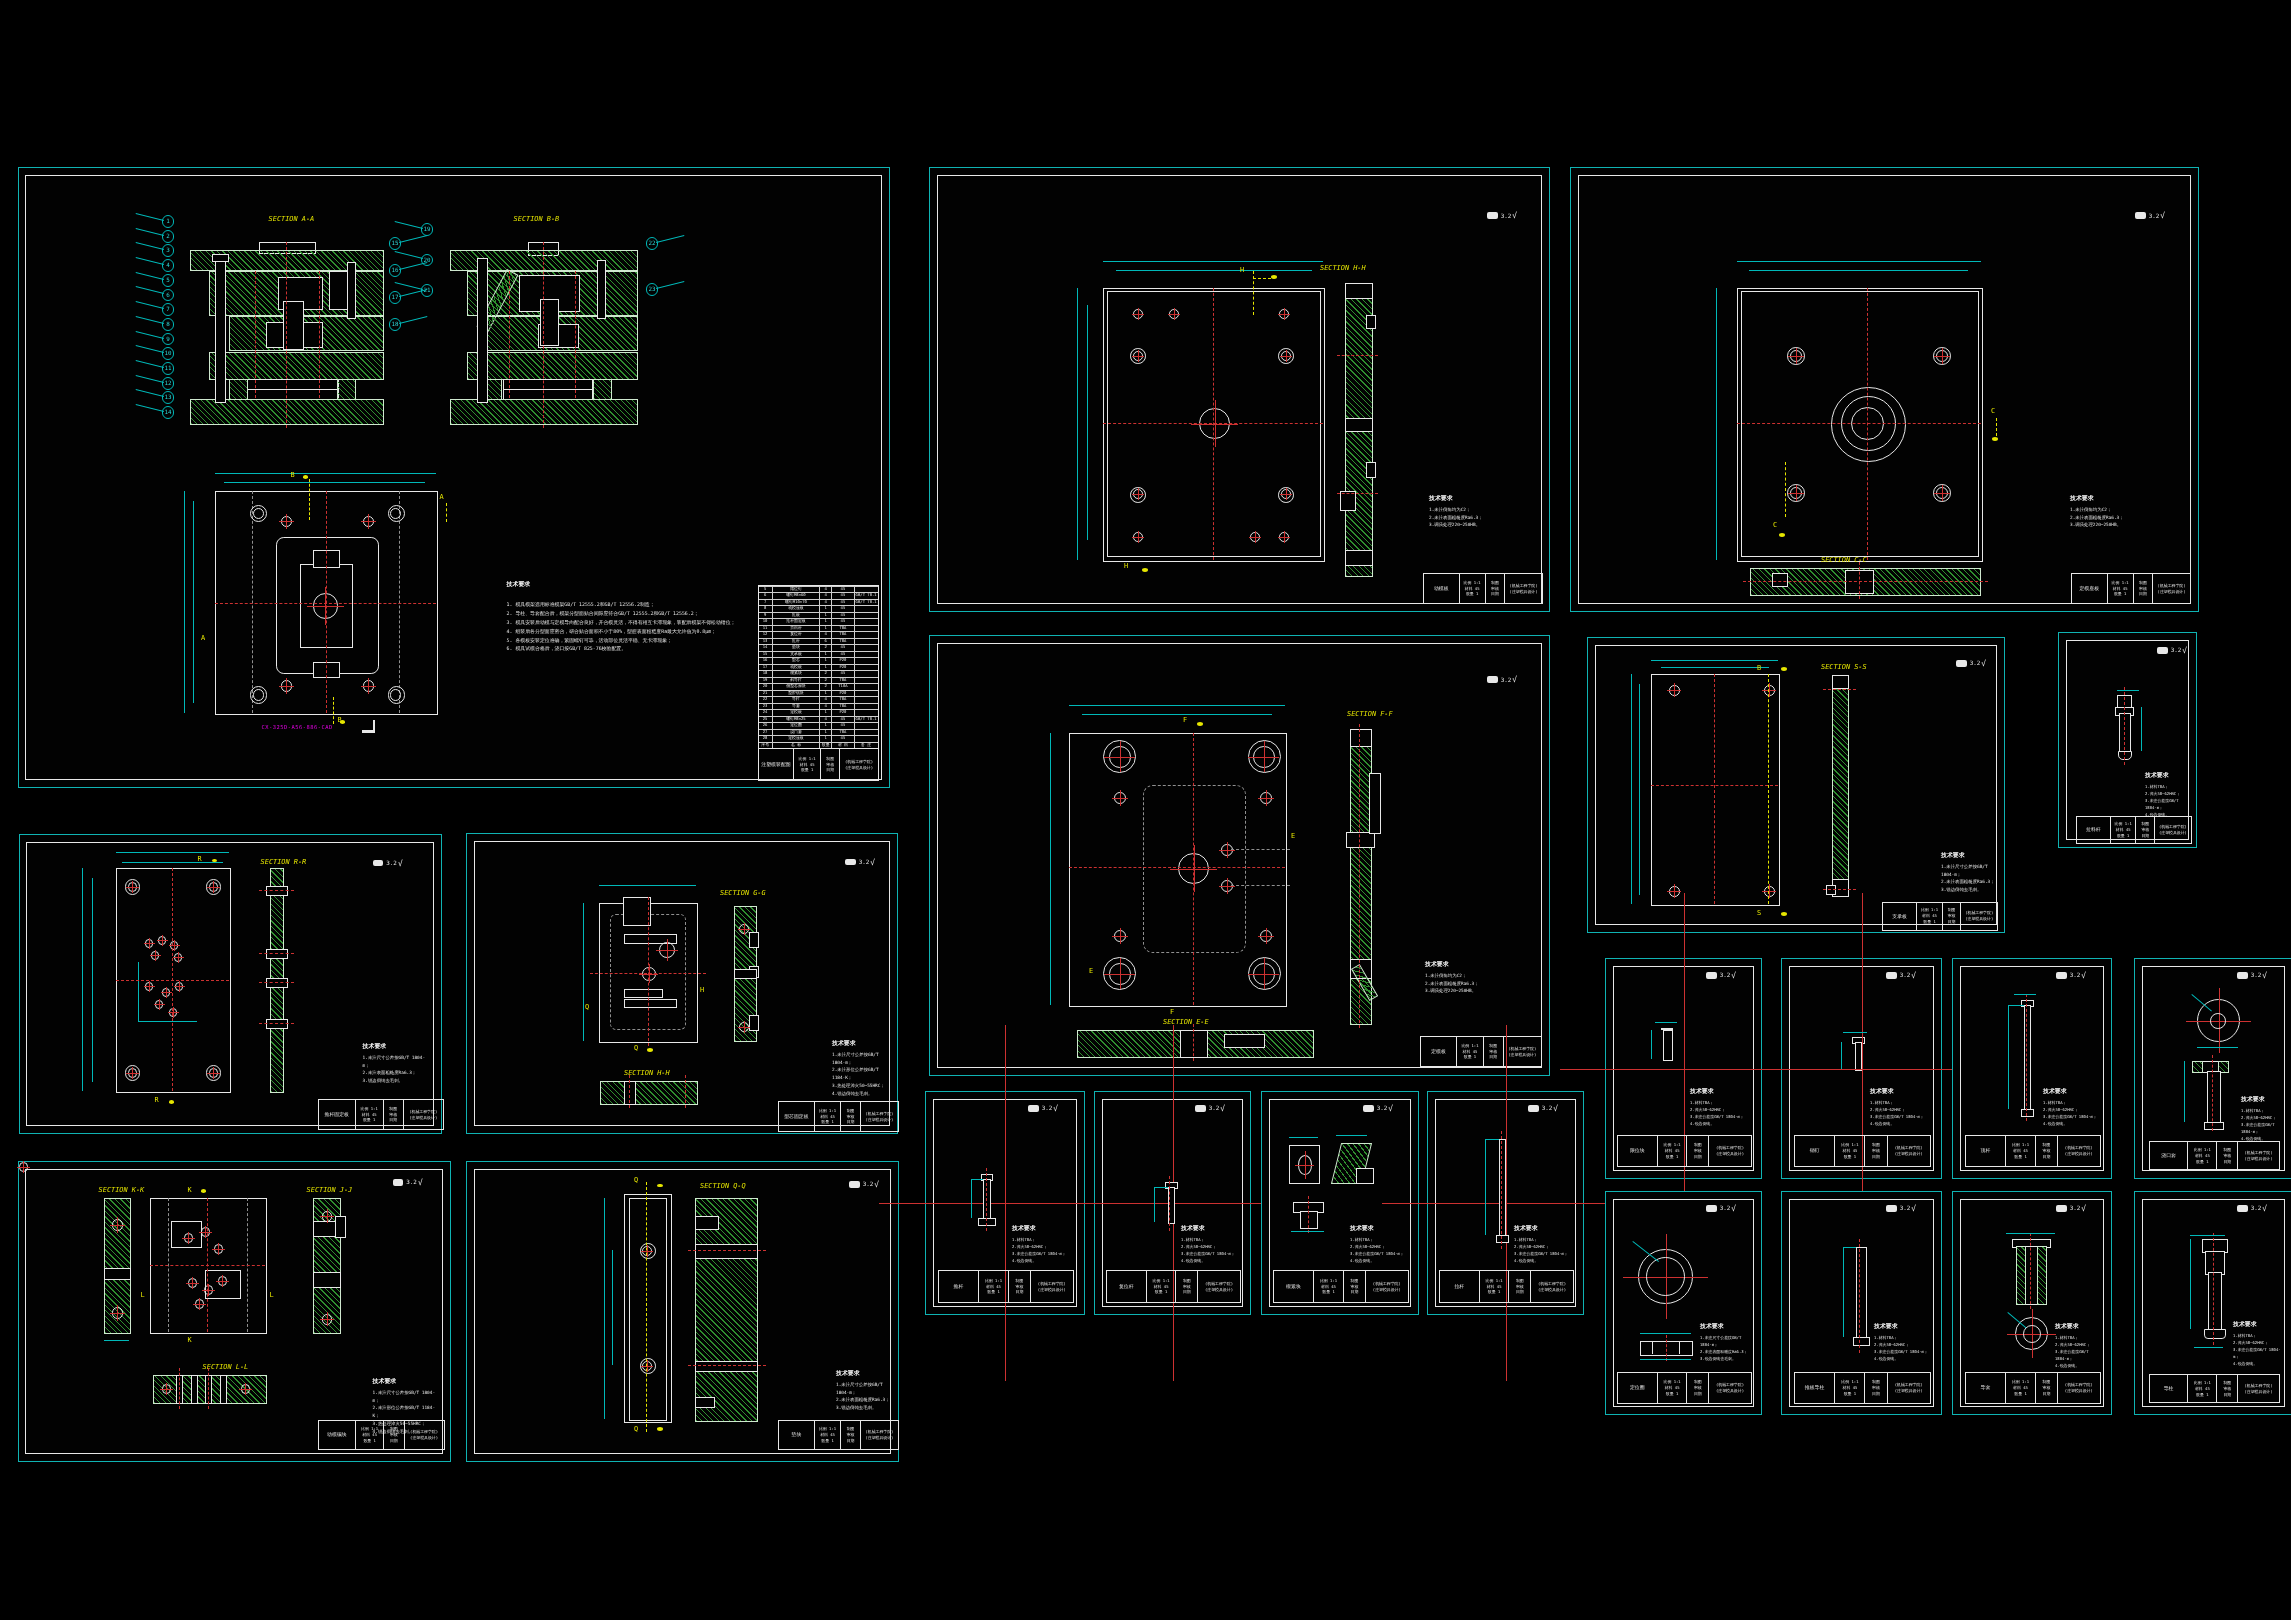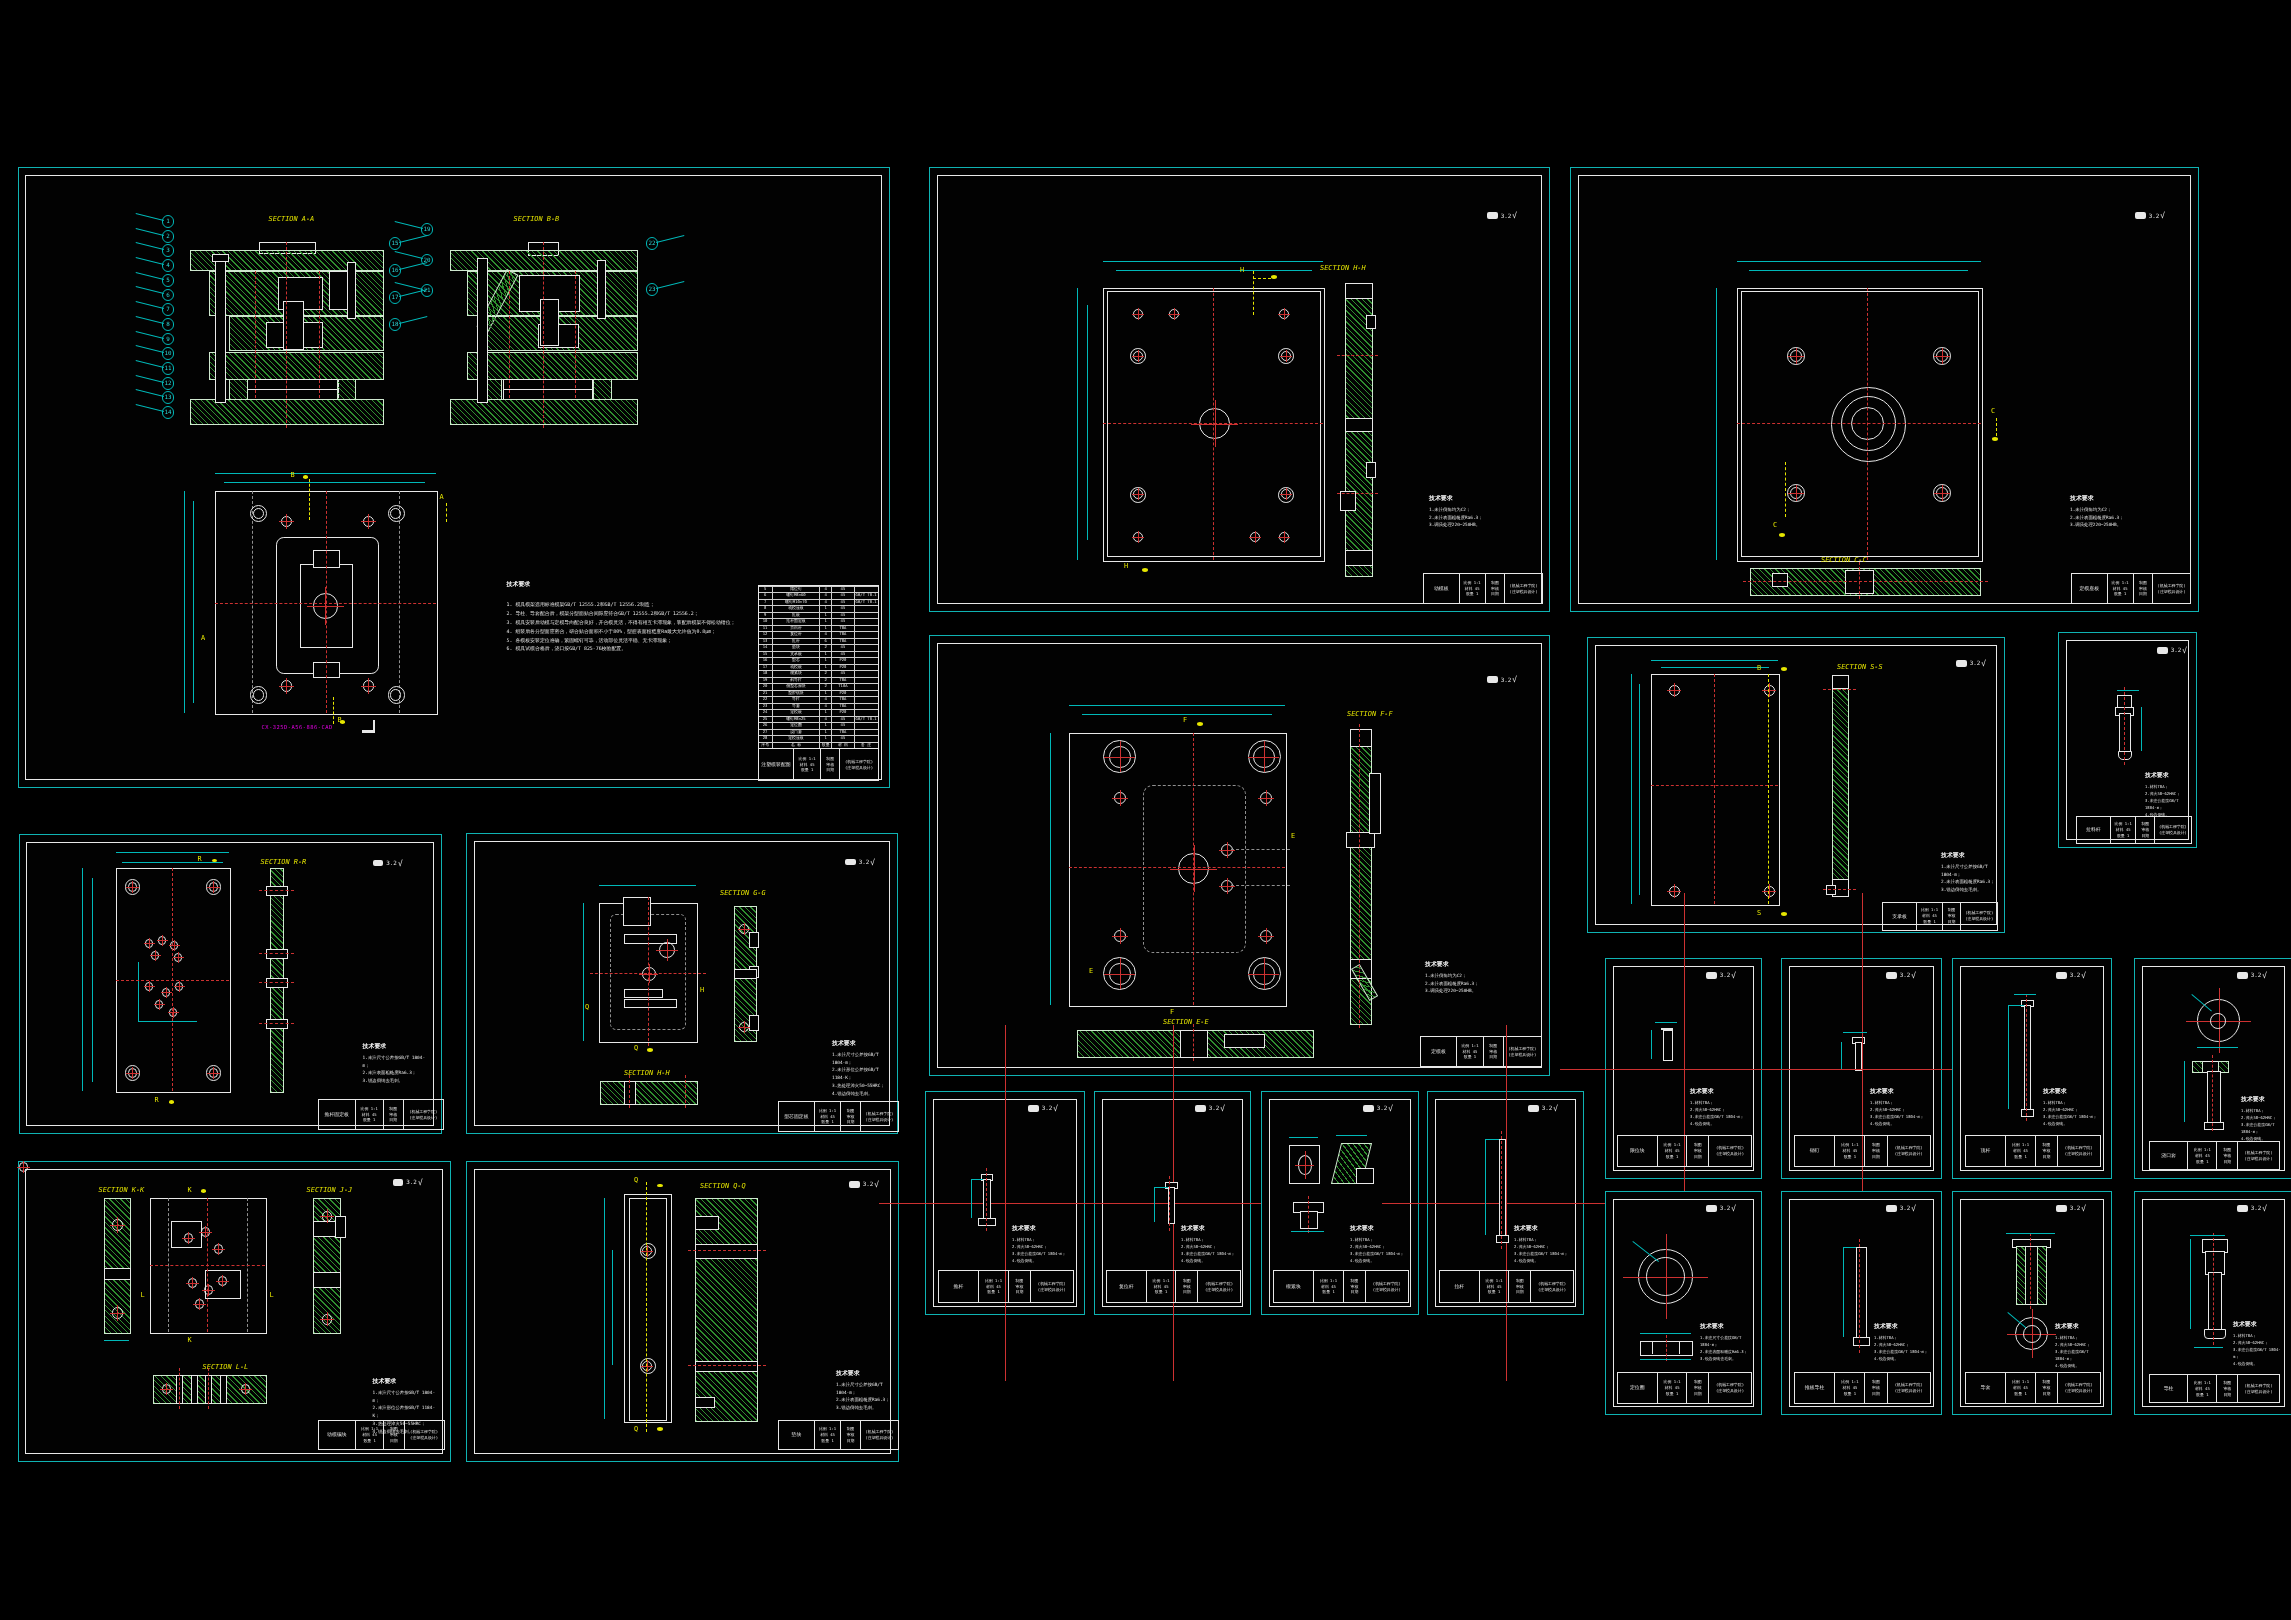--- a/index.html
+++ b/index.html
@@ -806,21 +806,21 @@
   <div class="c cross" style="left:176px;top:47px;width:8.8px;height:8.8px"></div>
   <div class="c cross" style="left:81px;top:248px;width:8.8px;height:8.8px"></div>
   <div class="c cross" style="left:176px;top:248px;width:8.8px;height:8.8px"></div>
   <div class="rv" style="left:126px;top:36px;height:230px"></div>
   <div class="rh" style="left:63px;top:147px;width:127px"></div>
   <div class="yv" style="left:180px;top:36px;height:230px"></div>
   <div class="yt" style="left:169px;top:25.5px">B</div>
   <div class="ydot" style="left:193px;top:29px"></div>
   <div class="yt" style="left:169px;top:271px">S</div>
   <div class="ydot" style="left:193px;top:274px"></div>
-  <div class="lbl" style="left:249px;top:24.5px">SECTION S-S</div>
+  <div class="lbl" style="left:233px;top:24.5px">SECTION S-S</div>
   <div class="h" style="left:244px;top:37px;width:14.7px;height:220px"></div>
   <div class="w" style="left:244px;top:37px;width:14.7px;height:11.8px"></div>
   <div class="w" style="left:244px;top:241px;width:14.7px;height:15.7px"></div>
   <div class="w" style="left:238px;top:247px;width:7.8px;height:7.8px"></div>
   <div class="rh" style="left:235px;top:51px;width:33px"></div>
   <div class="rh" style="left:235px;top:251px;width:33px"></div>
   <div class="nt" style="left:353px;top:212px;width:55px;font-size:4.4px"><b class="nth">技术要求</b><span>1.未注尺寸公差按GB/T 1804-m；
 2.未注表面粗糙度Ra6.3；
 3.锐边倒钝去毛刺。</span></div>
   <div class="tb" style="left:294px;top:264px;width:114px;height:26.5px">

